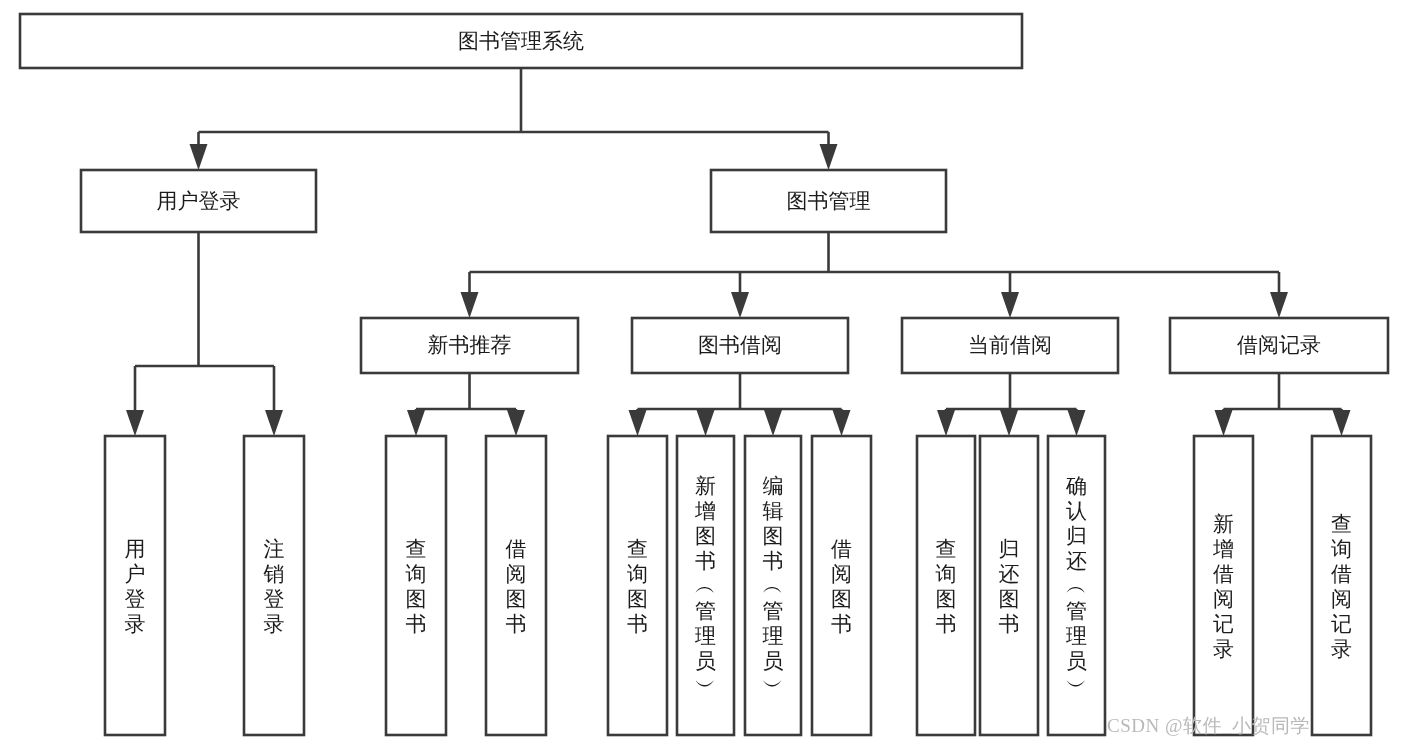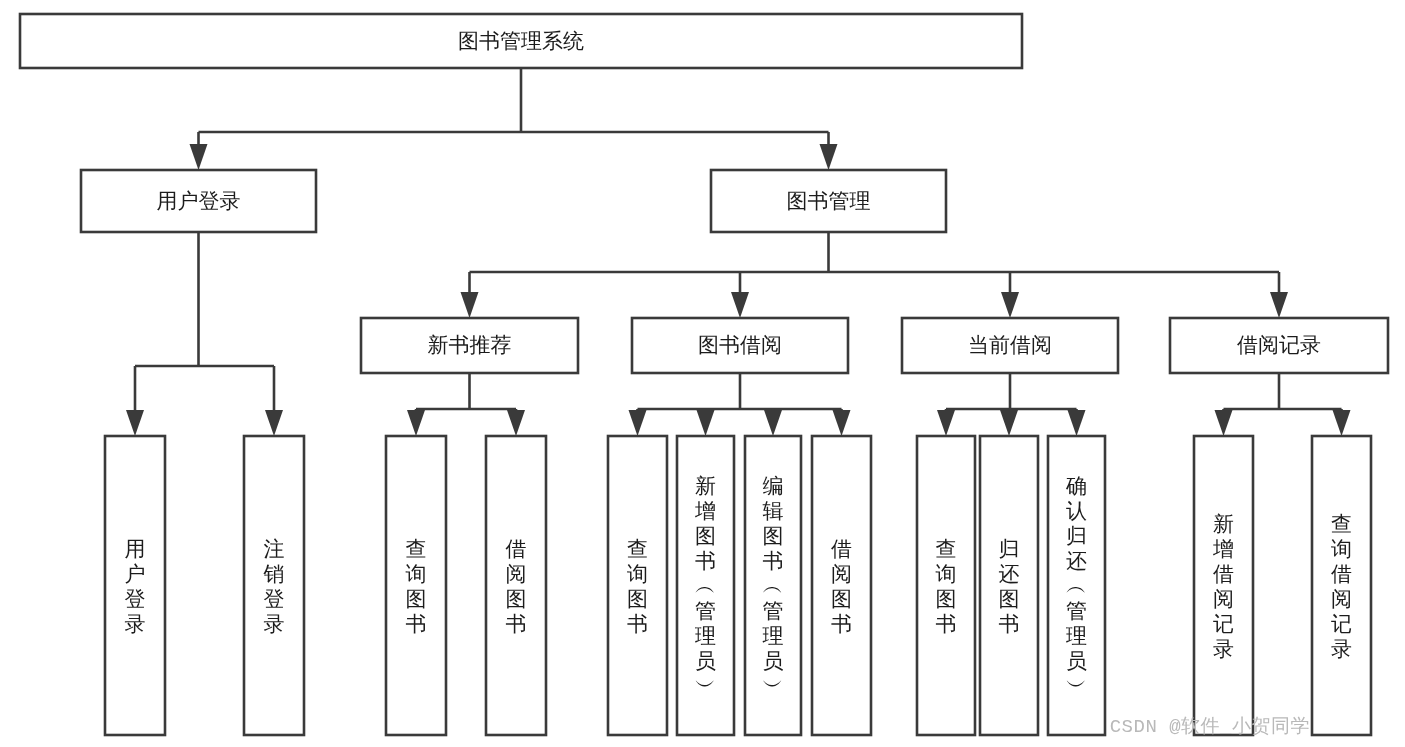--- a/index.html
+++ b/index.html
@@ -51,21 +51,21 @@
   .node-label-v {
     font-family: "Liberation Sans", "DejaVu Sans", sans-serif;
     font-size: 21px;
     fill: #1c1c1c;
     text-anchor: middle;
   }
   .watermark {
     position: absolute;
     right: 14px;
     bottom: 8px;
-    font-family: Liberation Mono, monospace;
+    font-family: Liberation Serif, serif;
     font-size: 19px;
     color: #b9b9b9;
     white-space: nowrap;
     letter-spacing: 0.5px;
   }
 </style>
 </head>
 <body>
 
 <div id="diagram-root">

